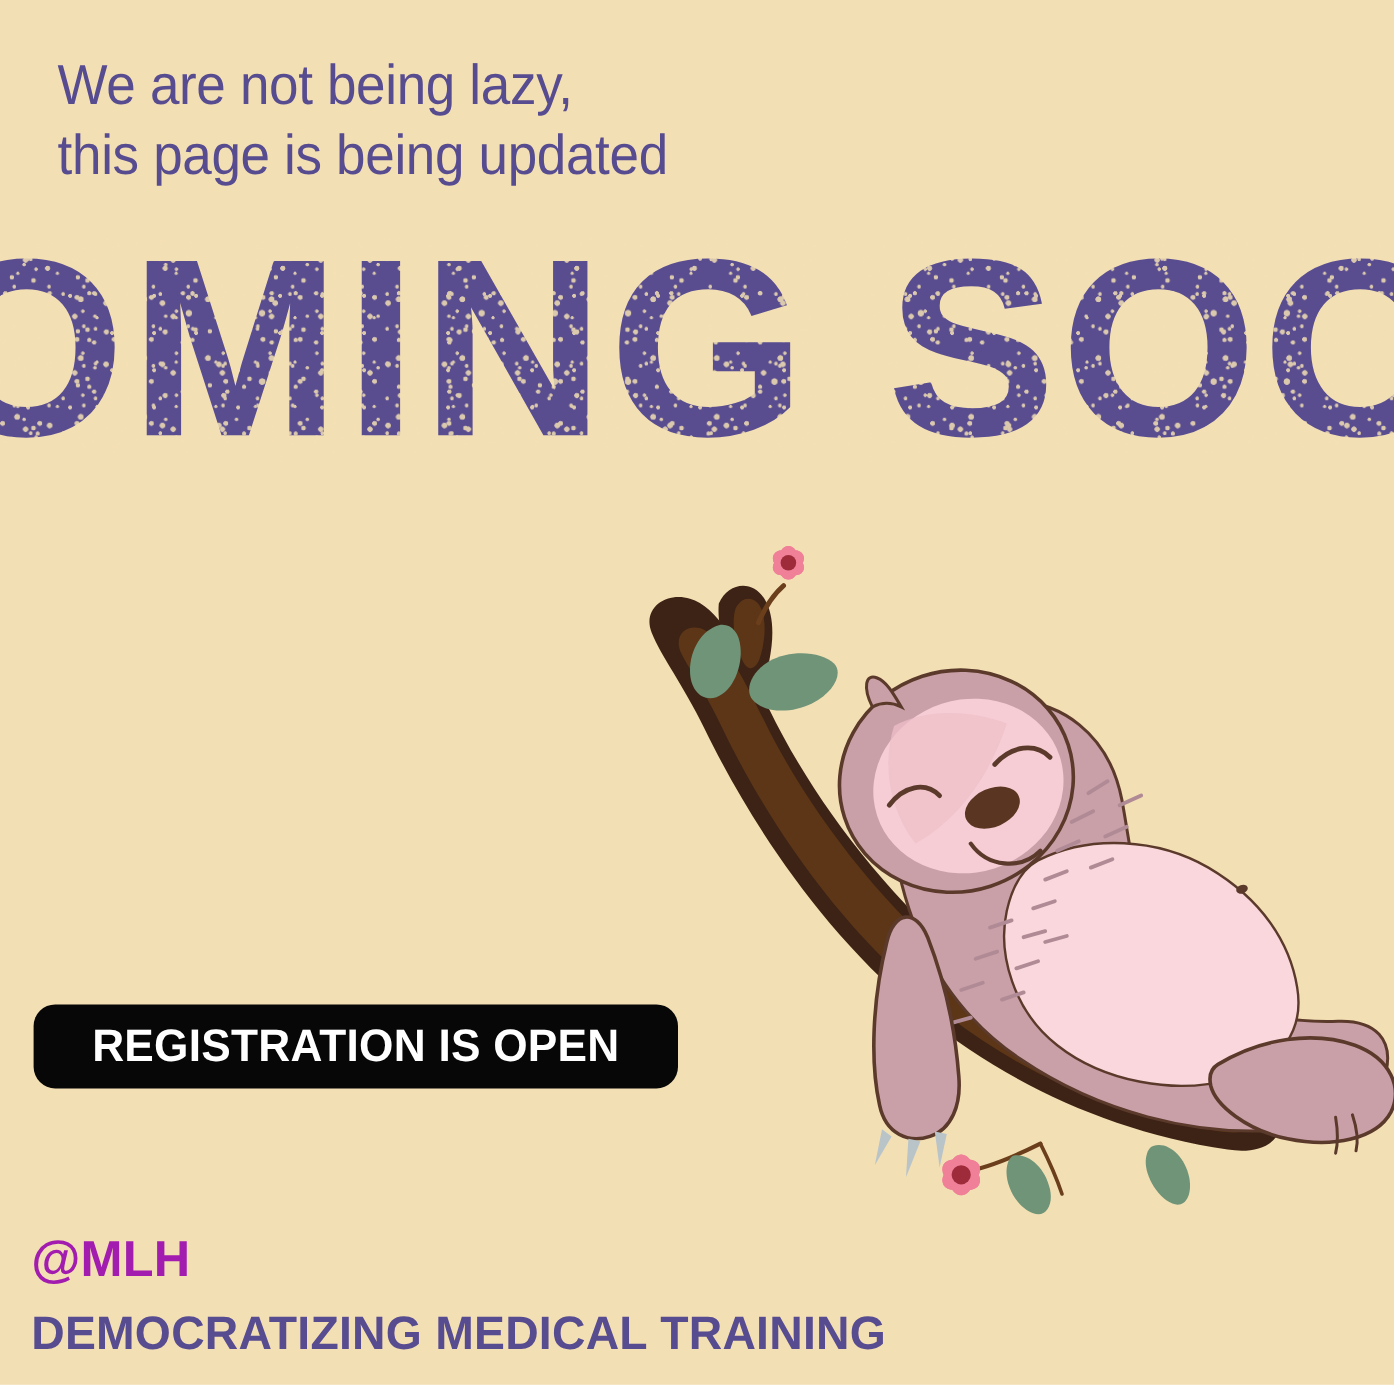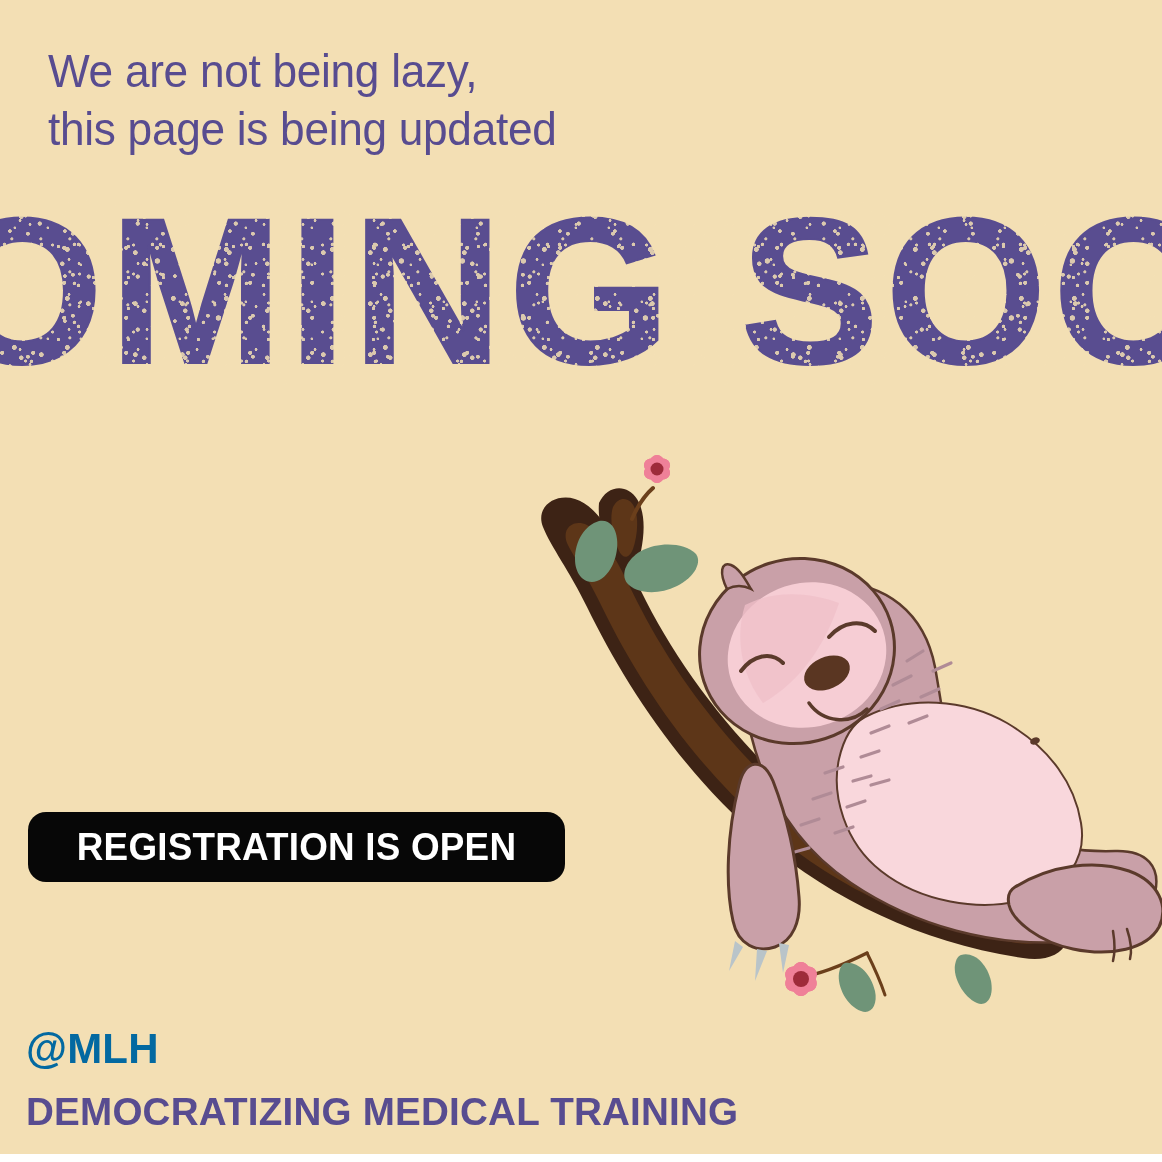--- a/index.html
+++ b/index.html
@@ -86,21 +86,21 @@
       43px 39px, 47px 51px, 31px 35px, 59px 43px,
       41px 47px, 35px 31px, 49px 53px, 27px 29px,
       55px 45px, 33px 37px, 45px 41px, 39px 35px;
     mix-blend-mode:lighten;
   }
 
   
   .badge {
     position:absolute;
     left:28px;
-    top:812px;
+    top:837px;
     width:537px;
     height:70px;
     background:#070707;
     border-radius:18px;
     display:flex;
     align-items:center;
     justify-content:center;
   }
   .badge span {
     color:#ffffff;
@@ -108,21 +108,21 @@
     font-weight:bold;
     letter-spacing:0.2px;
     transform:scaleX(0.97);
   }
 
   
   .handle {
     position:absolute;
     left:26px;
     top:1025px;
-    color:#0369a1;
+    color:#a21caf;
     font-size:42px;
     font-weight:bold;
     letter-spacing:0.2px;
   }
   .tagline {
     position:absolute;
     left:26px;
     top:1090px;
     color:#584c90;
     font-size:39px;

